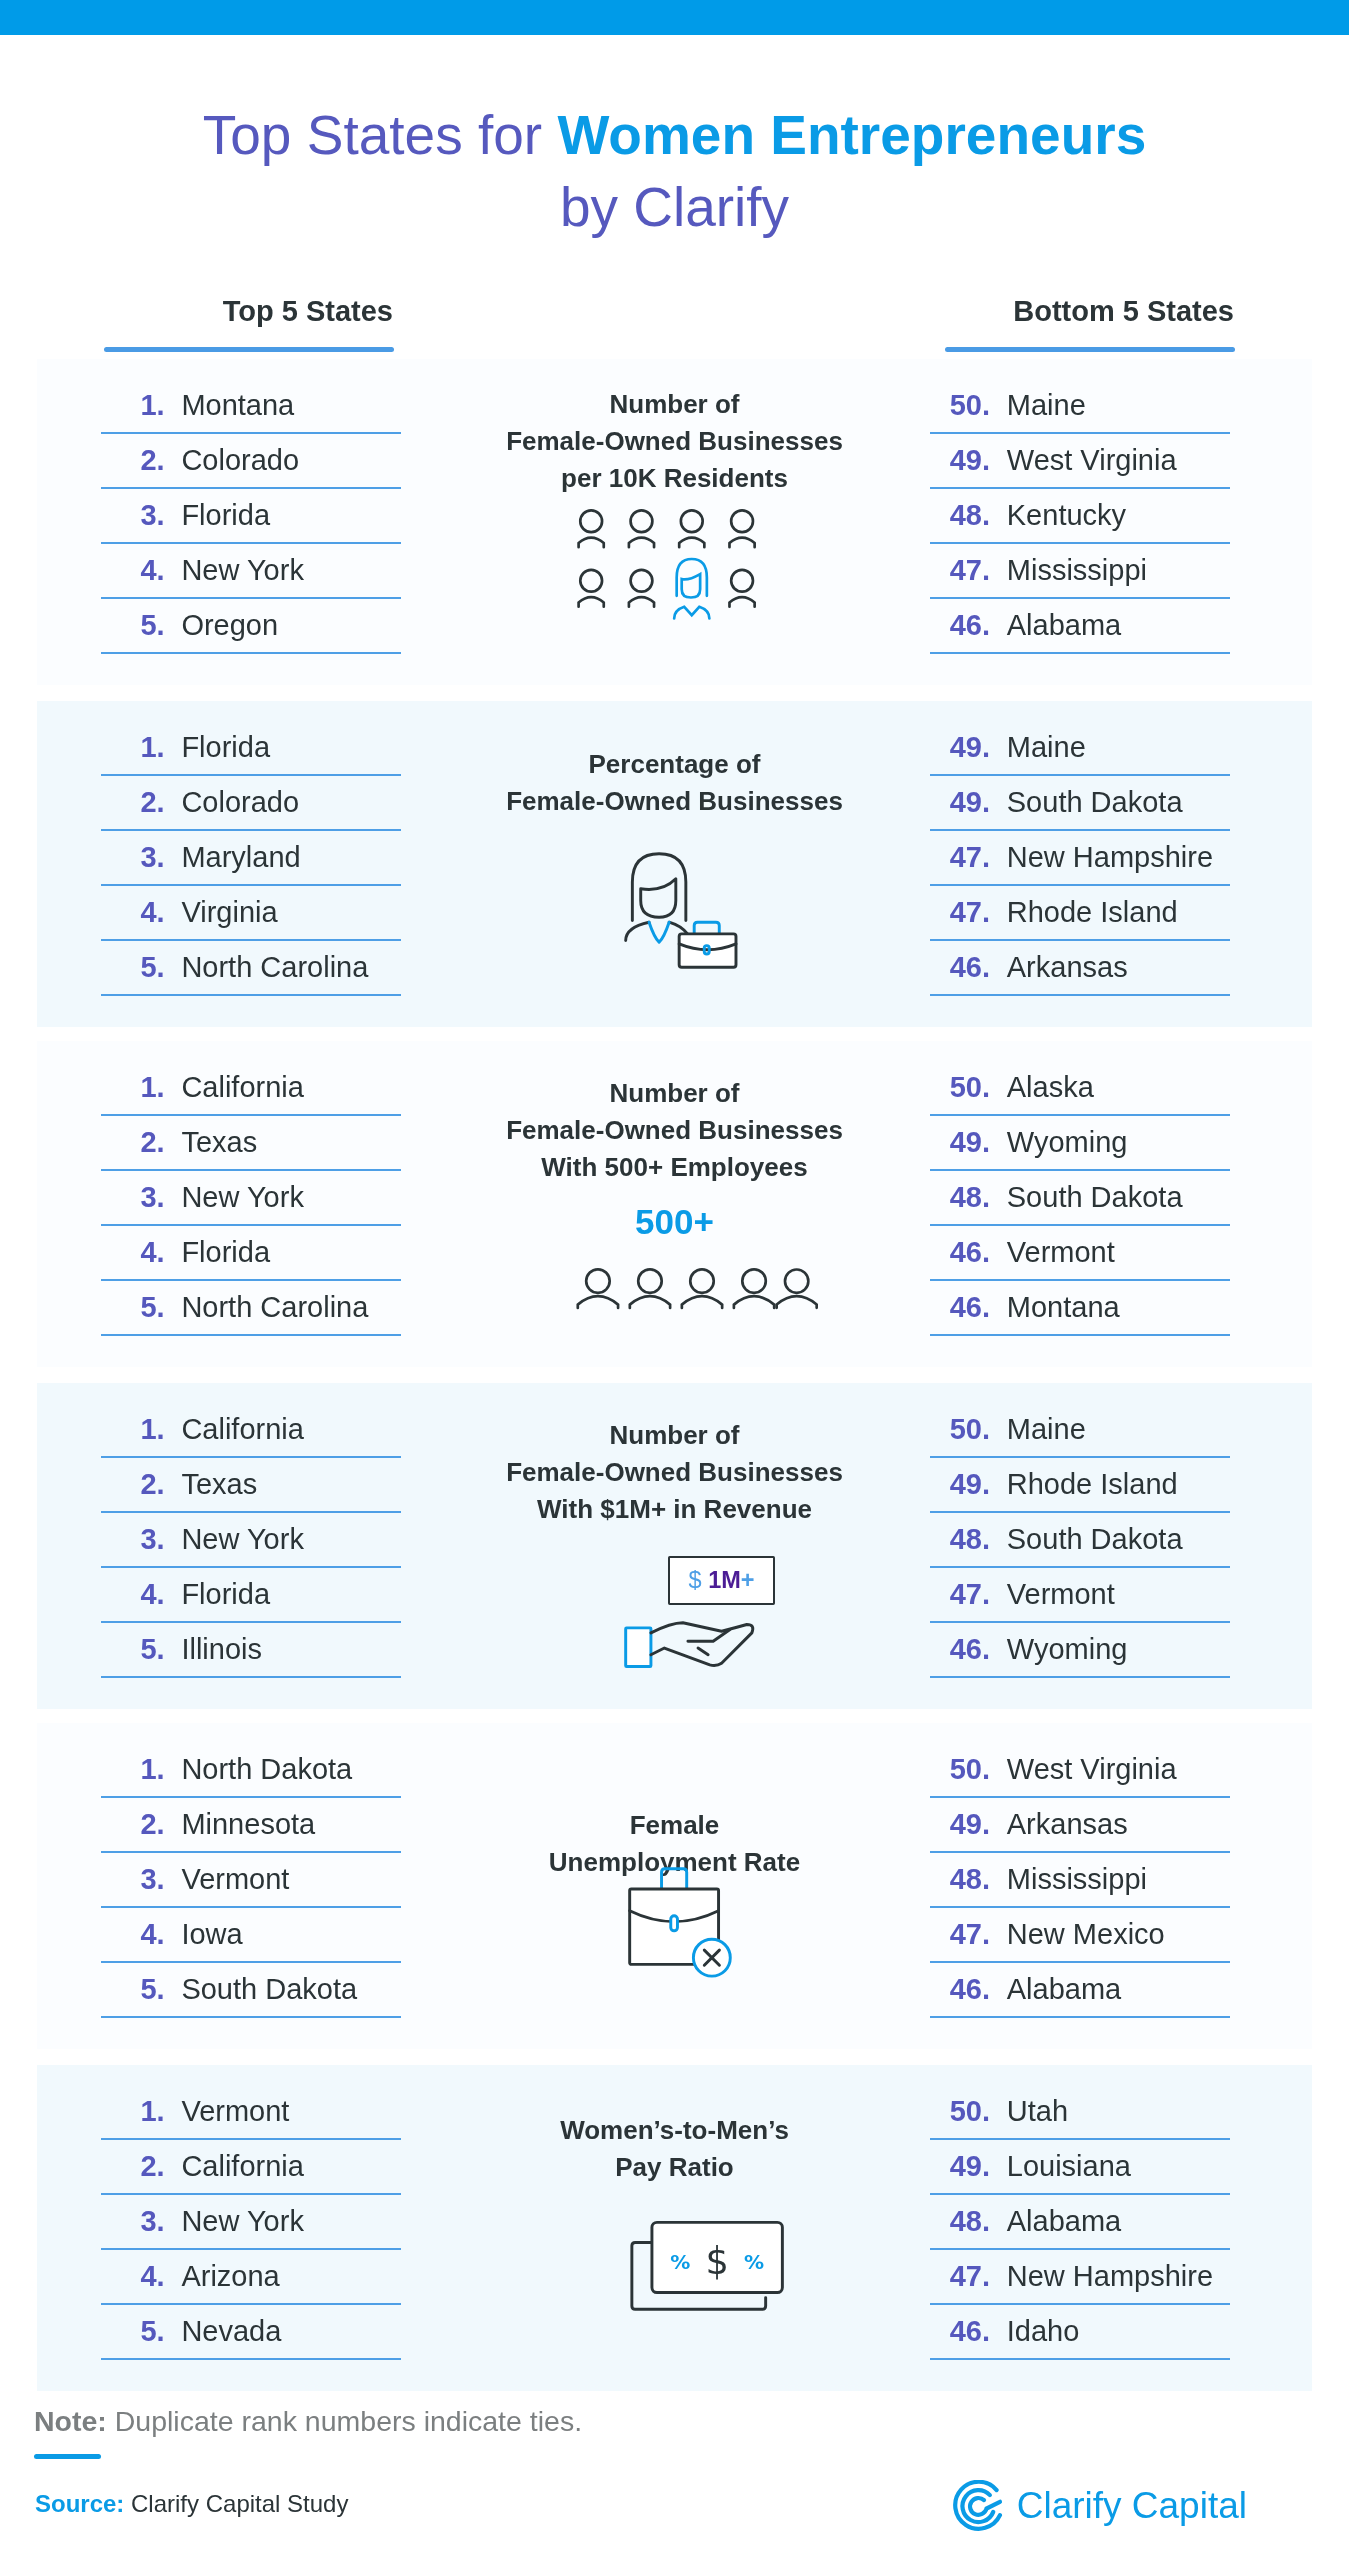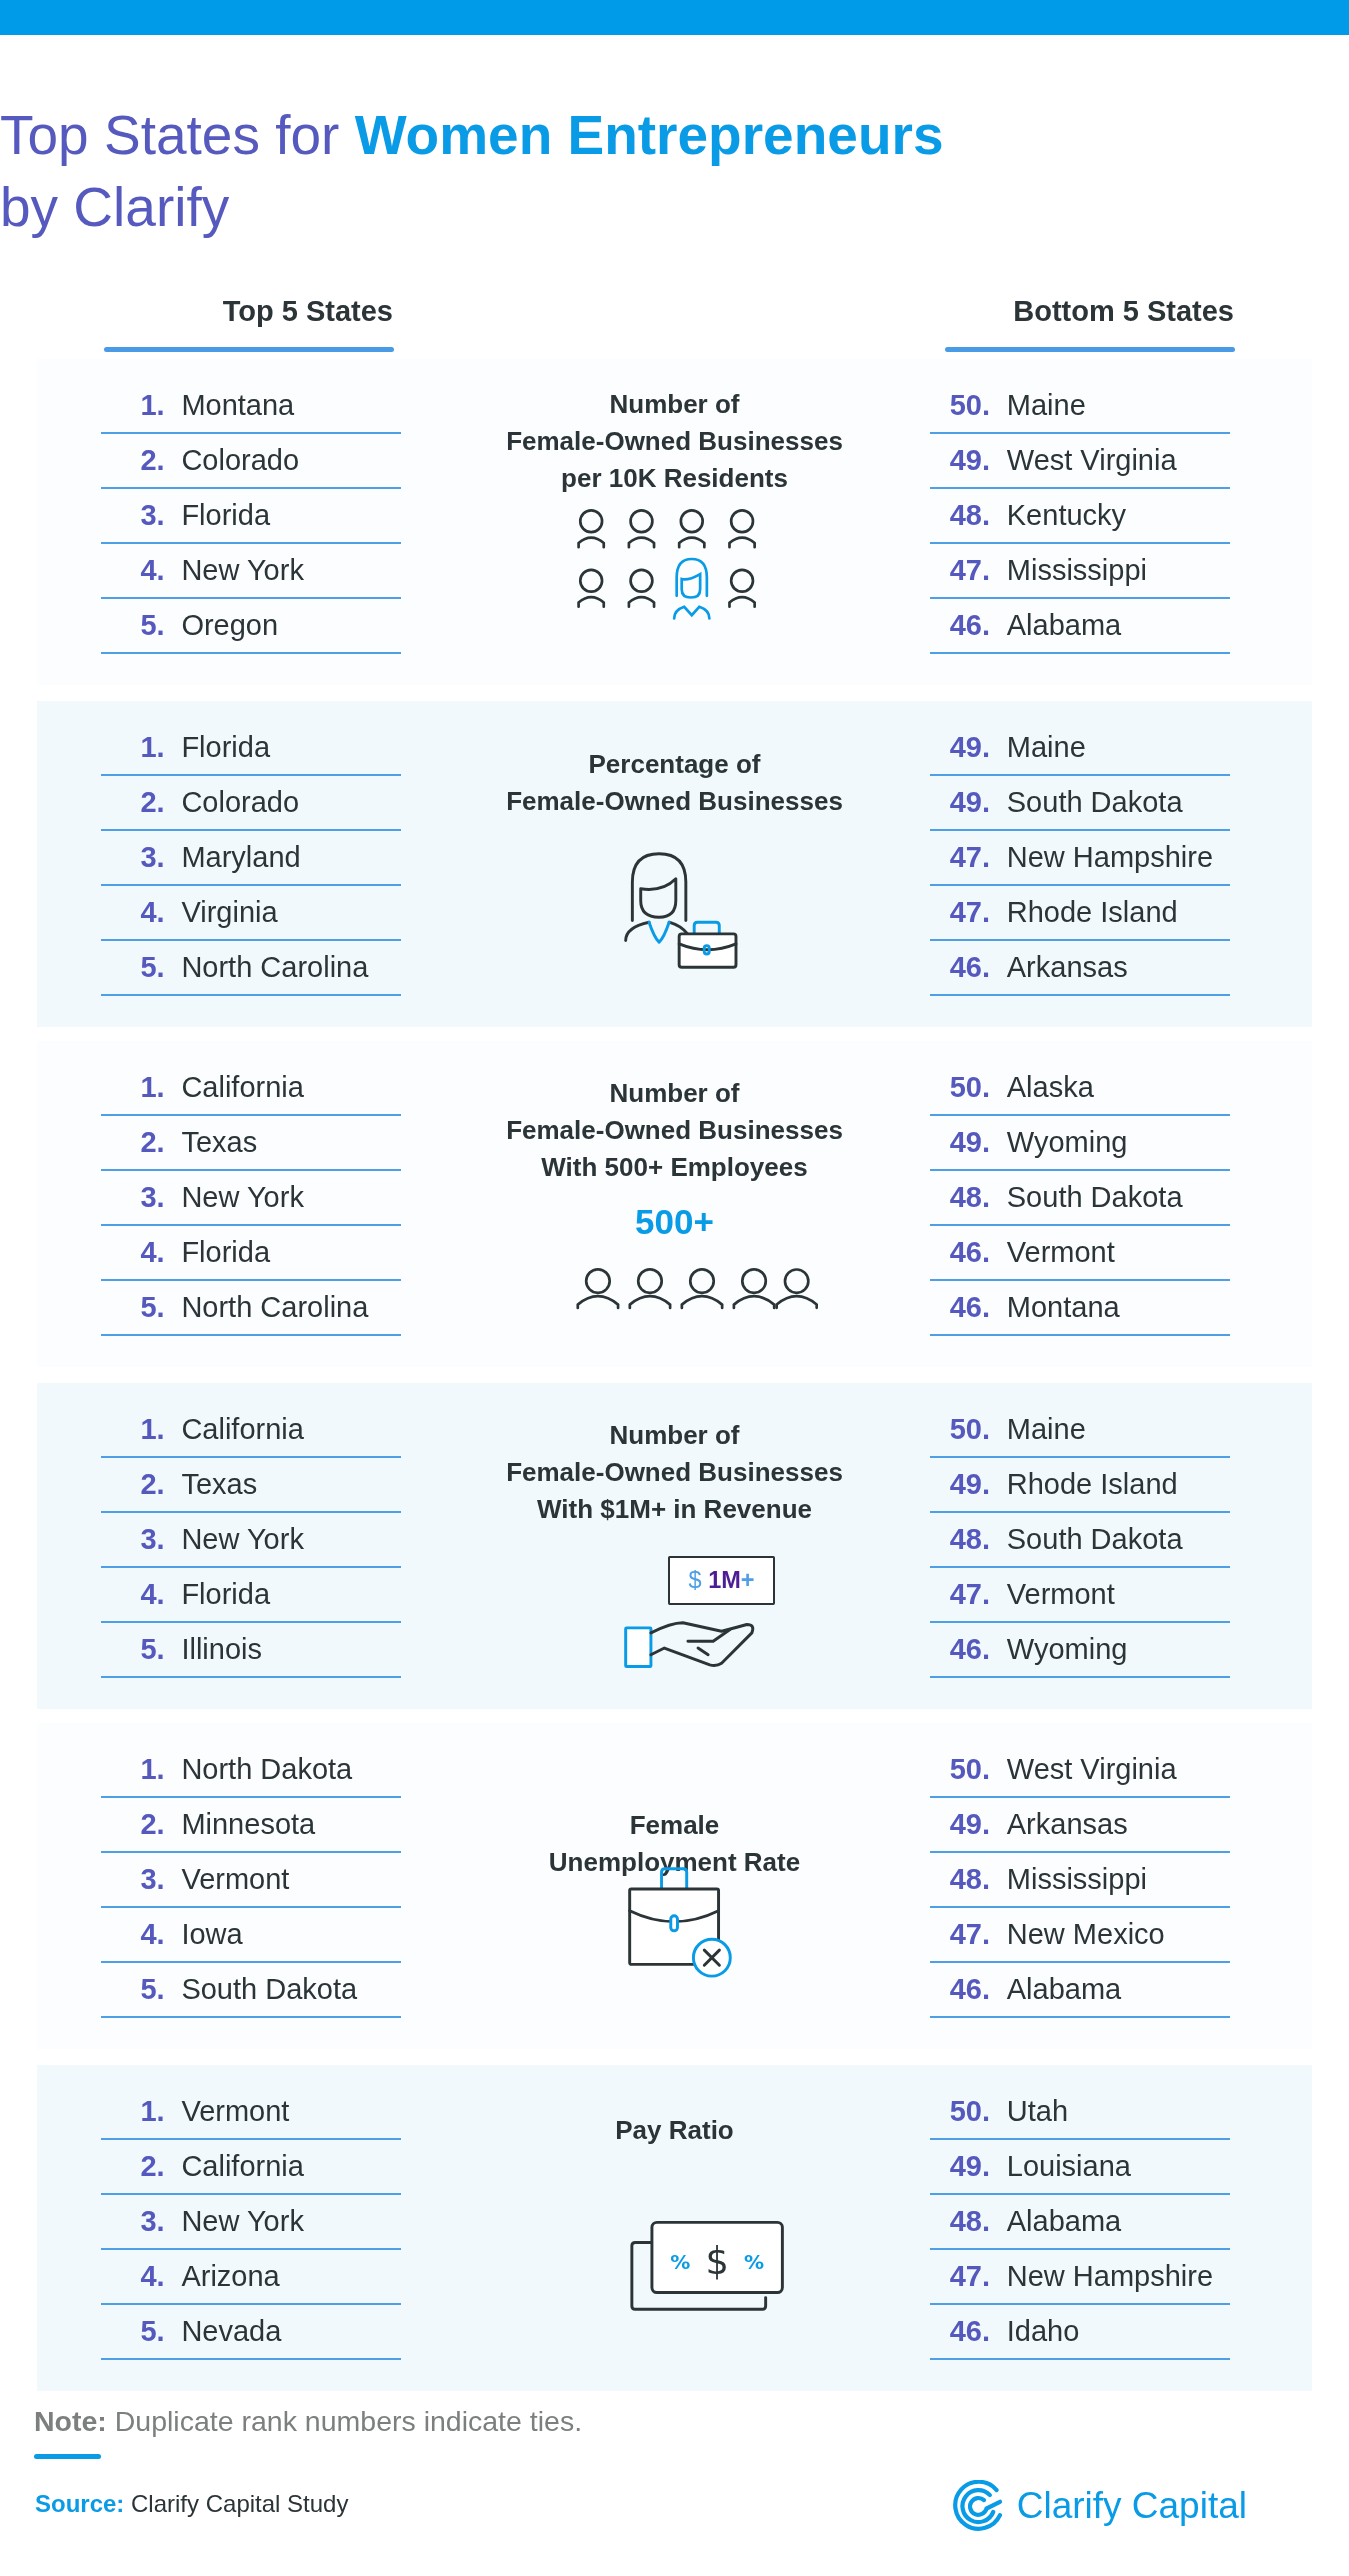--- a/index.html
+++ b/index.html
@@ -1,21 +1,21 @@
 <!DOCTYPE html>
 <html style="font-size:13.4px"><head>
 <meta charset="utf-8">
 <style>
   * { box-sizing: border-box; margin: 0; padding: 0; }
   html, body { width: 1349px; height: 2576px; background: #ffffff; overflow: hidden; }
   body { position: relative; font-family: "Liberation Sans", "DejaVu Sans", sans-serif; color: #2b3437; }
 
   .topbar { position: absolute; left: 0; top: 0; width: 1349px; height: 35px; background: #009be8; }
 
-  .title { position: absolute; left: 0; top: 99px; width: 1349px; 
+  .title { position: absolute; left: 0; top: 99px; width: 1349px; text-align: center;
            font-size: 55px; line-height: 72px; color: #5659be; font-weight: normal; }
   .title .hl { color: #0a9be6; font-weight: bold; }
 
   .col-head { position: absolute; top: 295px; width: 289px; text-align: right;
               font-size: 29px; font-weight: bold; color: #2b3437; }
   .col-head.left { left: 104px; }
   .col-head.right { left: 945px; }
   .col-rule { position: absolute; top: 347px; width: 290px; height: 5px; border-radius: 2.5px; background: #4a9be5; }
   .col-rule.left { left: 104px; }
   .col-rule.right { left: 945px; }
@@ -418,20 +418,21 @@
         <span class="rank">4.</span>
         <span class="state">Arizona</span>
       </div>
     <div class="row">
         <span class="rank">5.</span>
         <span class="state">Nevada</span>
       </div>
   </div>
   <div class="center">
     <div class="factor-title" style="top:47px;">
+      <div>Women’s-to-Men’s</div>
       <div>Pay Ratio</div>
     </div>
     <svg class="icon" style="left:180px; top:154px;" width="185" height="97" viewBox="0 0 220 116" fill="none" stroke-linecap="round" stroke-linejoin="round">
       <path d="M28 28 h-20 q-4 0 -4 4 v72 q0 4 4 4 h152 q4 0 4 -4 v-10" stroke="#2b3437" stroke-width="3.5"></path>
       <rect x="28" y="4" width="156" height="84" rx="6" stroke="#2b3437" stroke-width="3.5" fill="#fff"></rect>
       <text x="62" y="60" font-family="DejaVu Sans, sans-serif" font-size="24" font-weight="bold" fill="#0a9be6" text-anchor="middle">%</text>
       <text x="106" y="66" font-family="DejaVu Sans, sans-serif" font-size="44" fill="#2b3437" text-anchor="middle">$</text>
       <text x="150" y="60" font-family="DejaVu Sans, sans-serif" font-size="24" font-weight="bold" fill="#0a9be6" text-anchor="middle">%</text>
     </svg>
   </div>

